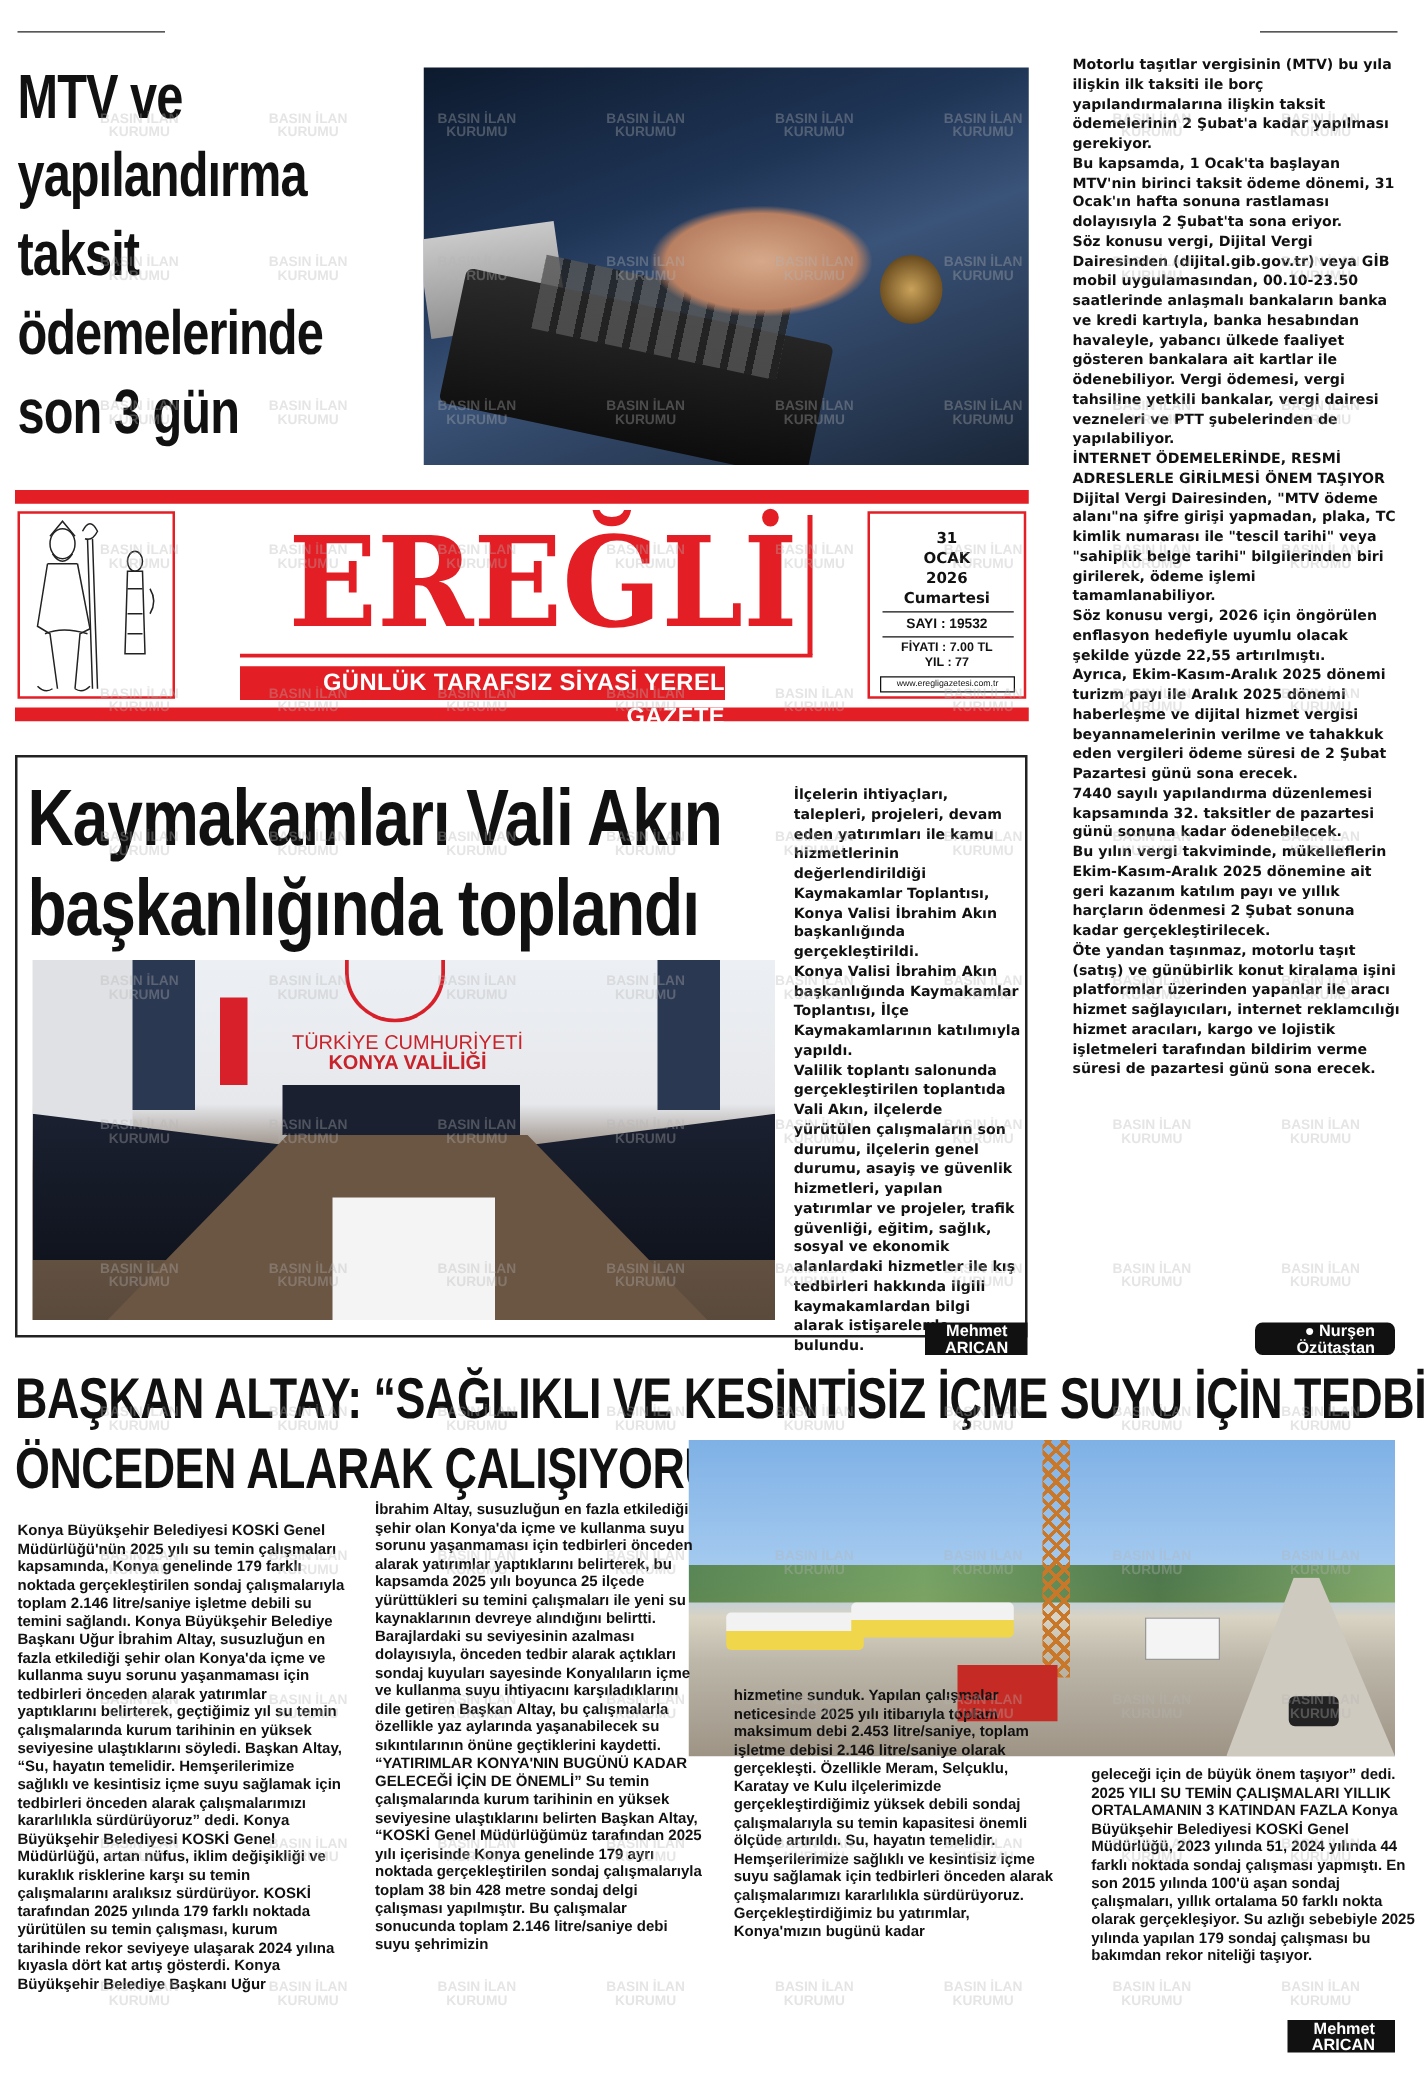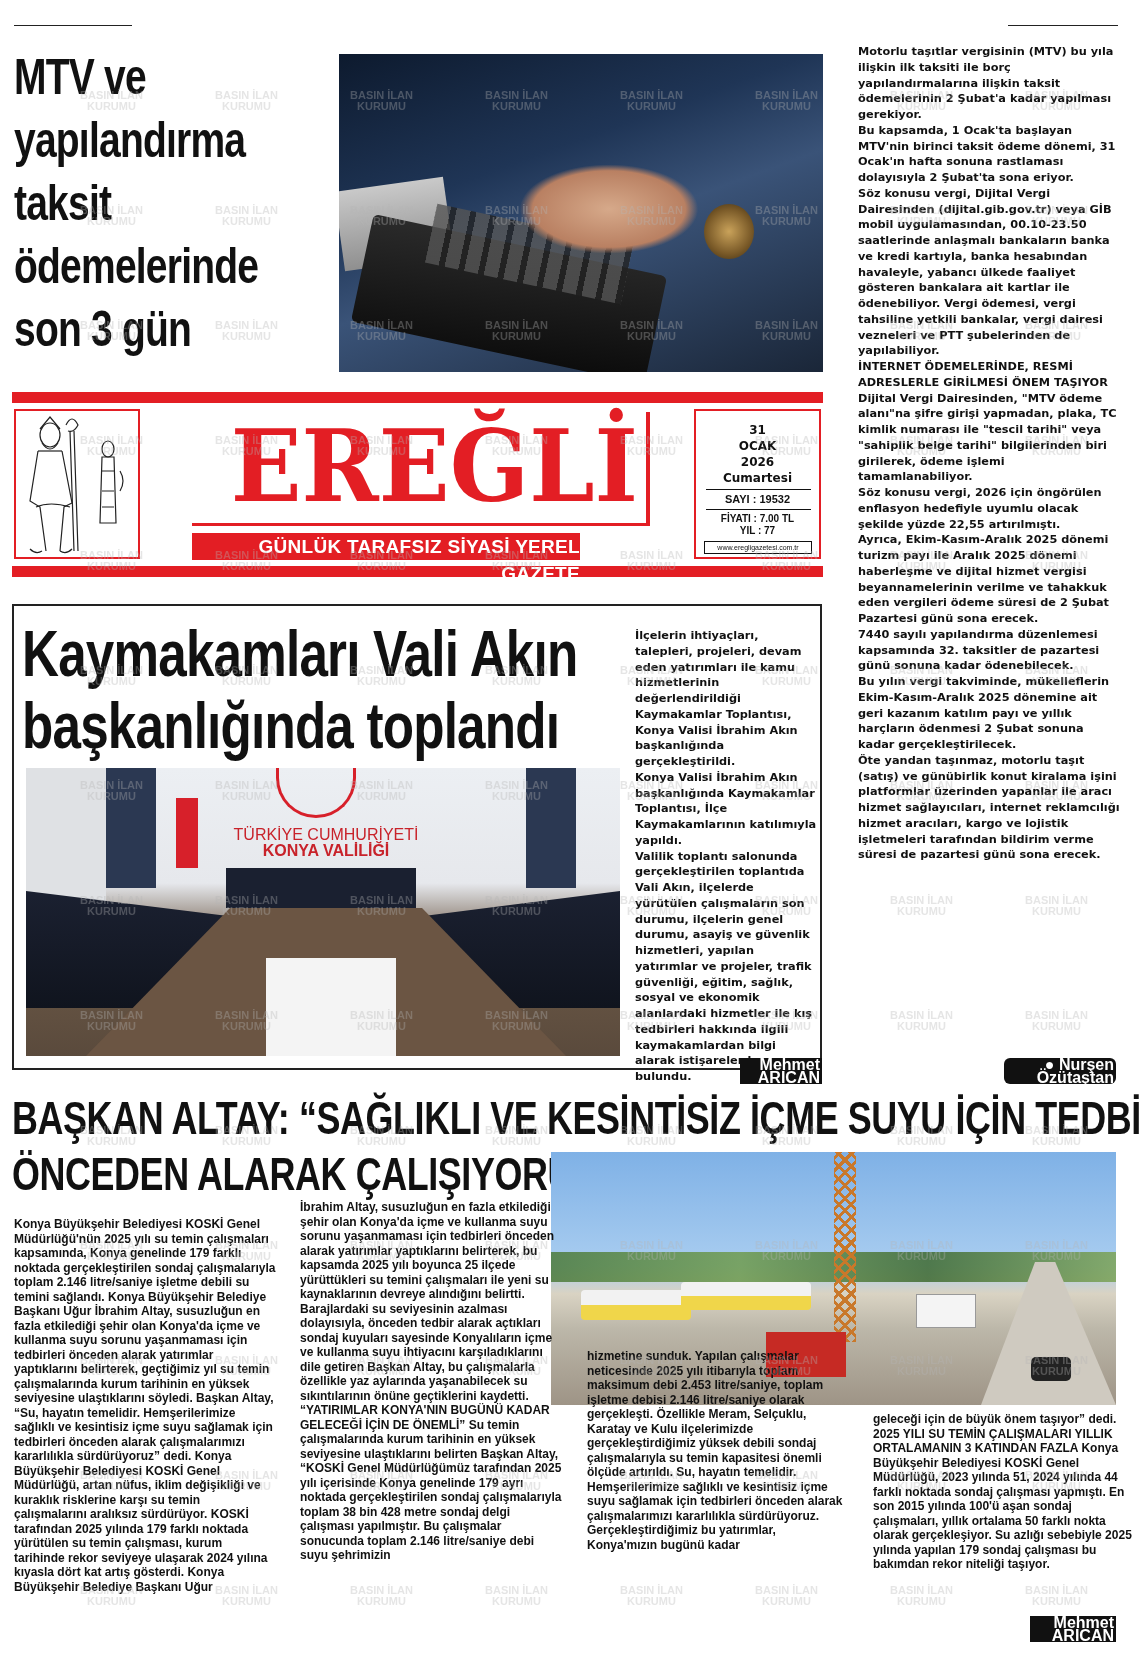--- a/index.html
+++ b/index.html
@@ -87,21 +87,21 @@
   #kaym-headline .hl-line {
     display: block; font-family: "Liberation Sans", sans-serif; font-weight: 900;
     font-size: 64px; line-height: 72px; transform: scaleX(0.8); transform-origin: left center;
     white-space: nowrap; letter-spacing: -1px;
   }
   #photo-meeting { left: 26px; top: 768px; width: 594px; height: 288px;
     background: linear-gradient(180deg, #eceff3 0%, #e6e8ec 40%, #6d5a48 60%, #5a4a3c 100%); }
   #kaym-body { left: 635px; top: 628px; width: 184px; }
   .byline {
     position: absolute; background: #111; color:#fff; font-family: "Liberation Sans", sans-serif;
-    font-weight: bold; font-size: 16px; line-height: 13px; padding: 0 2px; text-align: right;
+    font-weight: bold; font-size: 13px; line-height: 13px; padding: 0 16px; text-align: right;
   }
 
   
   #altay-headline { left: 12px; top: 1090px; width: 1120px; }
   #altay-headline .hl-line {
     display: block; font-family: "Liberation Sans", sans-serif; font-weight: 900;
     font-size: 46px; line-height: 56px; transform: scaleX(0.78); transform-origin: left center;
     white-space: nowrap; letter-spacing: -0.5px;
   }
   #photo-drill { left: 551px; top: 1152px; width: 565px; height: 253px;

